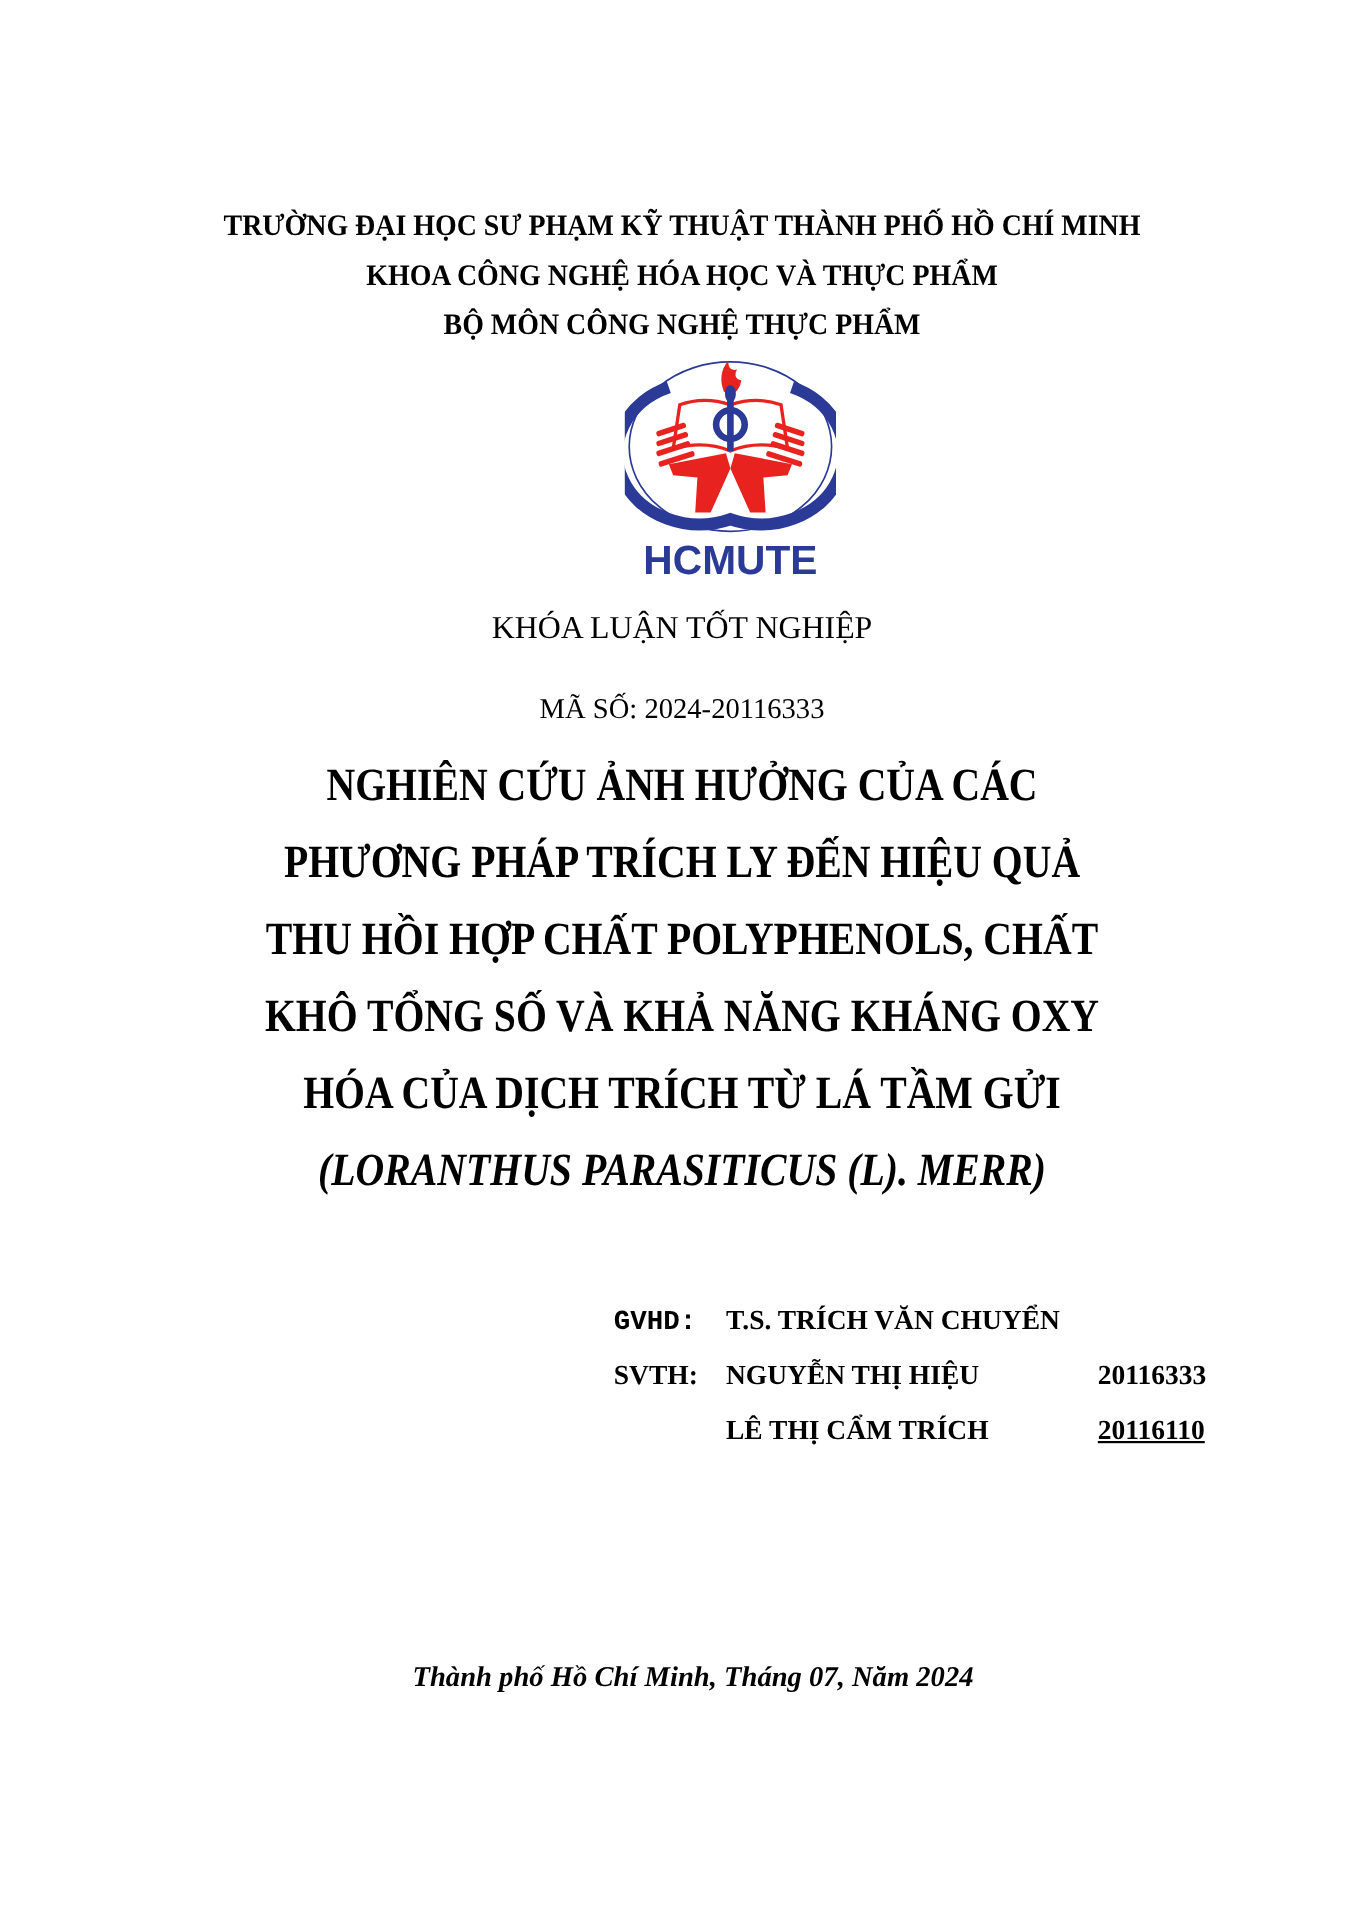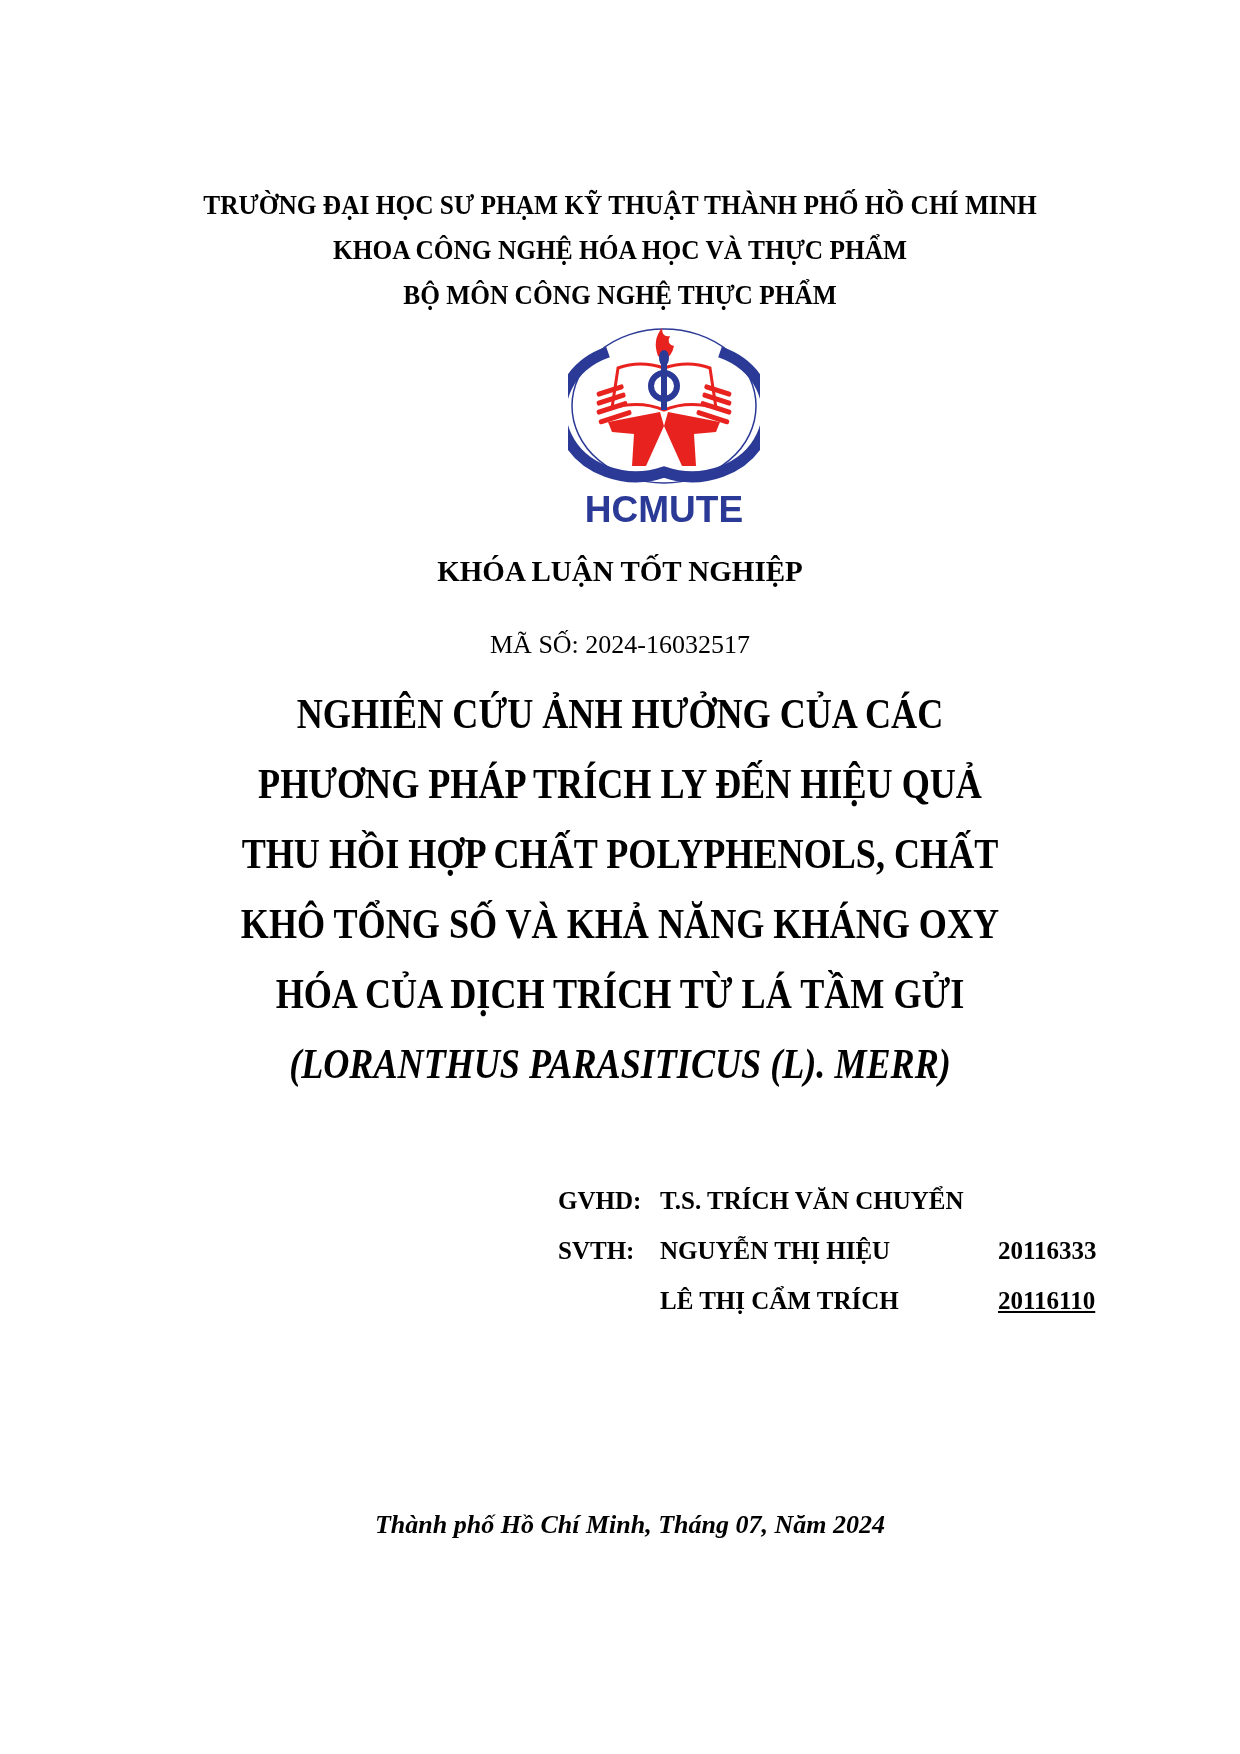--- a/index.html
+++ b/index.html
@@ -1,21 +1,21 @@
 <!DOCTYPE html>
 <html><head>
 <meta charset="utf-8">
 <style>
   html, body { margin:0; padding:0; background:#ffffff; }
   body { width:1240px; height:1754px; position:relative; overflow:hidden;
          font-family:"Liberation Serif","DejaVu Serif",serif; color:#000; }
   .center { position:absolute; left:0; width:1240px; text-align:center; white-space:nowrap; }
   .hdr { font-weight:bold; font-size:27px; transform:scaleX(0.94); transform-origin:center; }
   .logo { position:absolute; left:568px; top:326px; width:192px; height:200px; }
-  .thesis { font-weight:bold; font-size:29px; }
+  .thesis { font-weight:normal; font-size:29px; }
   .code { font-size:26px; }
   .title { font-weight:bold; font-size:42px; transform:scaleX(0.86); transform-origin:center; }
   .title.it { font-style:italic; }
   .info { position:absolute; font-weight:bold; font-size:25px; white-space:nowrap; }
   .date { font-weight:bold; font-style:italic; font-size:26px; }
 </style>
 </head>
 <body>
 
 <div>
@@ -50,31 +50,31 @@
 
       <circle cx="96" cy="60" r="13" fill="none" stroke="#2b3a96" stroke-width="6"></circle>
       <rect x="93" y="30" width="6" height="54" fill="#2b3a96"></rect>
       <ellipse cx="96" cy="32" rx="5" ry="8" fill="#2b3a96"></ellipse>
 
       <text x="96" y="196" text-anchor="middle" font-family="Liberation Sans, sans-serif" font-weight="bold" font-size="37" fill="#2b3a96">HCMUTE</text>
     </svg>
   </div>
 
   <div class="center thesis" style="top:555px;">KHÓA LUẬN TỐT NGHIỆP</div>
-  <div class="center code" style="top:630px;">MÃ SỐ: 2024-16032517</div>
+  <div class="center code" style="top:630px;">MÃ SỐ: 2024-20116333</div>
 
   <div class="center title" style="top:690px;">NGHIÊN CỨU ẢNH HƯỞNG CỦA CÁC</div>
   <div class="center title" style="top:760px;">PHƯƠNG PHÁP TRÍCH LY ĐẾN HIỆU QUẢ</div>
   <div class="center title" style="top:830px;">THU HỒI HỢP CHẤT POLYPHENOLS, CHẤT</div>
   <div class="center title" style="top:900px;">KHÔ TỔNG SỐ VÀ KHẢ NĂNG KHÁNG OXY</div>
   <div class="center title" style="top:970px;">HÓA CỦA DỊCH TRÍCH TỪ LÁ TẦM GỬI</div>
   <div class="center title it" style="top:1040px;">(LORANTHUS PARASITICUS (L). MERR)</div>
 
   <div>
-    <div class="info" style="left:558px; top:1187px;">GVHD:</div>
+    <div class="info" style="left:558px; top:1187px;font-family:Liberation Mono, monospace;">GVHD:</div>
     <div class="info" style="left:660px; top:1187px;">T.S. TRÍCH VĂN CHUYỂN</div>
 
     <div class="info" style="left:558px; top:1237px;">SVTH:</div>
     <div class="info" style="left:660px; top:1237px;">NGUYỄN THỊ HIỆU</div>
     <div class="info" style="left:998px; top:1237px;text-align:center;">20116333</div>
 
     <div class="info" style="left:660px; top:1287px;">LÊ THỊ CẨM TRÍCH</div>
     <div class="info" style="left:998px; top:1287px;text-decoration:underline;">20116110</div>
   </div>
 

